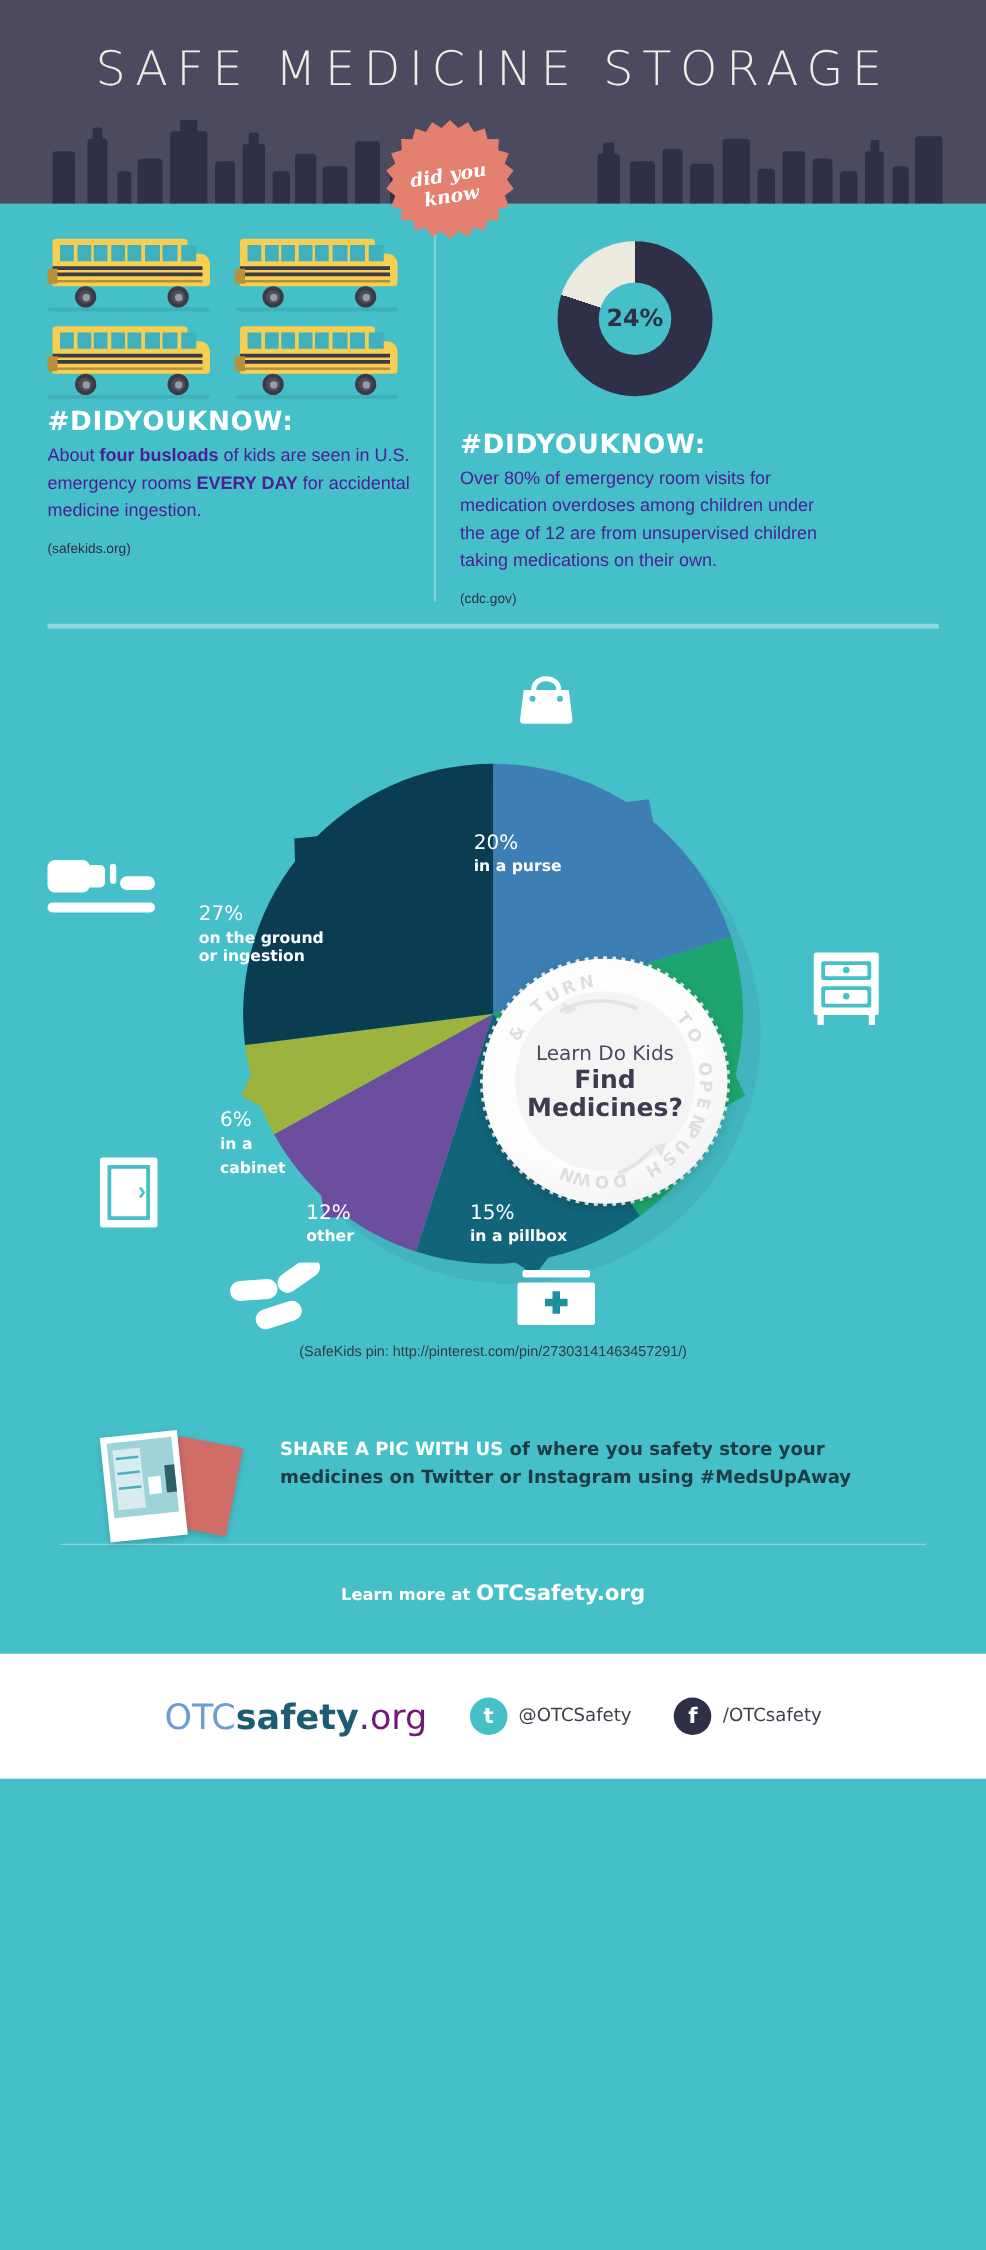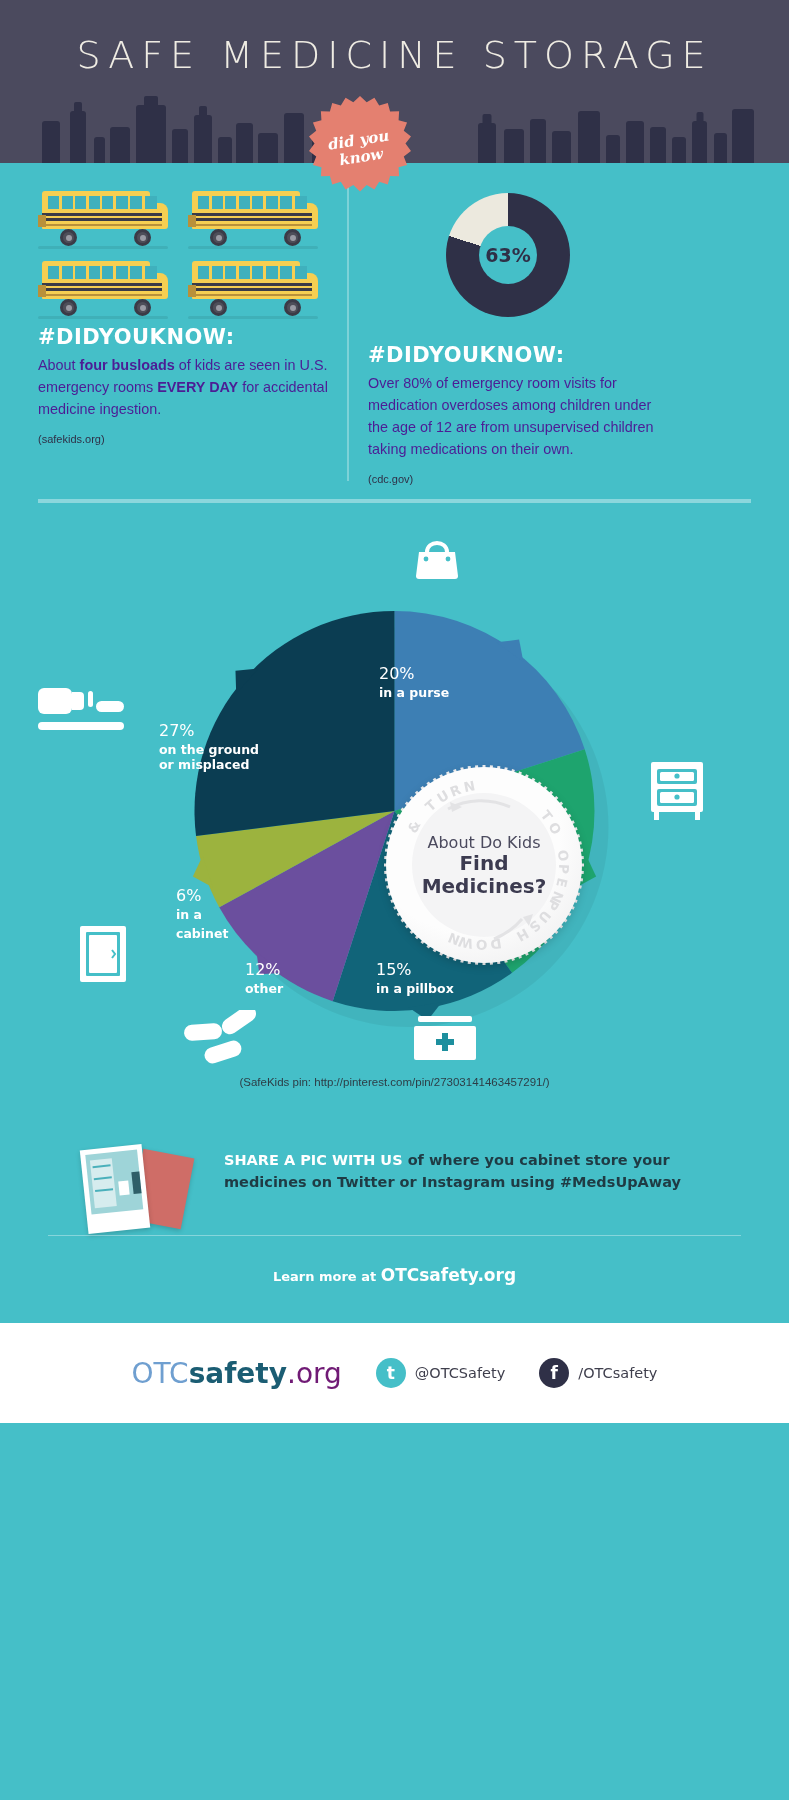--- a/index.html
+++ b/index.html
@@ -313,21 +313,21 @@
           </div>
         </div>
       <div class="dyk">#DIDYOUKNOW:</div>
       <div class="fact-body"><span>About </span><b>four busloads</b><span> of kids are seen in U.S. emergency rooms </span><b>EVERY DAY</b><span> for accidental medicine ingestion.</span></div>
       <div class="src">(safekids.org)</div>
     </div>
 
     <div class="fact-right">
       <div class="donut-wrap">
         <div class="donut" id="donut" style="background: conic-gradient(rgb(47, 48, 71) 0deg, rgb(47, 48, 71) 288deg, rgb(236, 233, 222) 288deg, rgb(236, 233, 222) 360deg);"></div>
-        <div class="donut-hole">63%</div>
+        <div class="donut-hole">24%</div>
       </div>
       <div class="dyk">#DIDYOUKNOW:</div>
       <div class="fact-body">Over 80% of emergency room visits for medication overdoses among children under the age of 12 are from unsupervised children taking medications on their own.</div>
       <div class="src">(cdc.gov)</div>
     </div>
 
     <div class="hr-light"></div>
   </div>
 
   <div class="pie-section">
@@ -430,21 +430,21 @@
 
       <div class="pie-label" style="left:37px; top:298px;">
         <div class="pct"><span>6</span><span>%</span></div>
         <div class="sub">in a</div>
         <div class="sub" style="margin-top:4px">cabinet</div>
       </div>
 
       <div class="pie-label" style="left:20px; top:133px;">
         <div class="pct"><span>27</span><span>%</span></div>
         <div class="sub">on the ground</div>
-        <div class="sub" style="margin-top:0">or misplaced</div>
+        <div class="sub" style="margin-top:0">or ingestion</div>
       </div>
 
       <div class="seal">
         <div class="ridge" id="ridge">
             <i style="transform: translateX(-50%) rotate(0deg);"></i>
             <i style="transform: translateX(-50%) rotate(4.28571deg);"></i>
             <i style="transform: translateX(-50%) rotate(8.57143deg);"></i>
             <i style="transform: translateX(-50%) rotate(12.8571deg);"></i>
             <i style="transform: translateX(-50%) rotate(17.1429deg);"></i>
             <i style="transform: translateX(-50%) rotate(21.4286deg);"></i>
@@ -553,21 +553,21 @@
             <div class="arc-char" style="transform: rotate(191.4deg) translate(0px, -80px) rotate(0deg) translate(-5px, -8px);">W</div>
             <div class="arc-char" style="transform: rotate(201.6deg) translate(0px, -80px) rotate(0deg) translate(-5px, -8px);">N</div>
           </div>
         <svg style="position:absolute;inset:0;z-index:3" width="196" height="196" viewBox="0 0 196 196">
           <path d="M62 42 a70 70 0 0 1 62 -2" fill="none" stroke="#e3e3e5" stroke-width="3"></path>
           <path d="M66 45 l-2 -10 l12 5 z" fill="#e3e3e5"></path>
           <path d="M136 152 a70 70 0 0 1 -28 20" fill="none" stroke="#e3e3e5" stroke-width="3"></path>
           <path d="M137 150 l10 -3 l-4 12 z" fill="#e3e3e5"></path>
         </svg>
         <div class="seal-text">
-          <div class="t1">About Do Kids</div>
+          <div class="t1">Learn Do Kids</div>
           <div class="t2">Find</div>
           <div class="t2">Medicines?</div>
         </div>
       </div>
     </div>
 
     <div class="pie-src">(SafeKids pin: http://pinterest.com/pin/27303141463457291/)</div>
   </div>
 
 
@@ -579,21 +579,21 @@
           <div style="width:100%;height:60px;background:#9ed4d8;position:relative;overflow:hidden">
             <div style="position:absolute;left:4px;top:6px;width:22px;height:48px;background:#d6ecee"></div>
             <div style="position:absolute;left:6px;top:12px;width:18px;height:2px;background:#4ab0bb"></div>
             <div style="position:absolute;left:6px;top:24px;width:18px;height:2px;background:#4ab0bb"></div>
             <div style="position:absolute;left:6px;top:36px;width:18px;height:2px;background:#4ab0bb"></div>
             <div style="position:absolute;left:30px;top:30px;width:10px;height:14px;background:#fff"></div>
             <div style="position:absolute;left:44px;top:22px;width:12px;height:22px;background:#2f5f68"></div>
           </div>
         </div>
       </div>
-      <div class="share-text"><b>SHARE A PIC WITH US</b><span> of where you cabinet store your medicines on Twitter or Instagram using #MedsUpAway</span></div>
+      <div class="share-text"><b>SHARE A PIC WITH US</b><span> of where you safety store your medicines on Twitter or Instagram using #MedsUpAway</span></div>
     </div>
     <div class="share-hr"></div>
     <div class="learn"><span>Learn more at </span><b>OTCsafety.org</b></div>
   </div>
 
   <div class="footer">
     <div class="logo"><span class="otc">OTC</span><span class="safety">safety</span><span class="org">.org</span></div>
     <div class="social">
       <div class="circ tw">t</div>
       <span>@OTCSafety</span>

